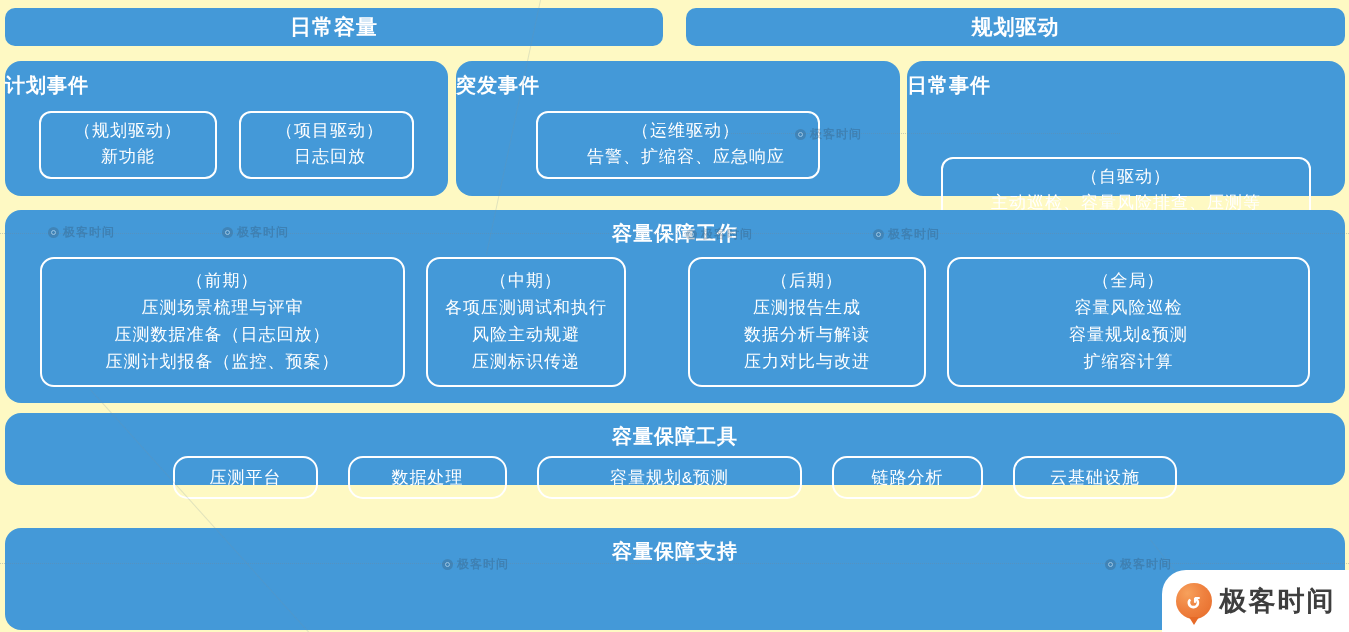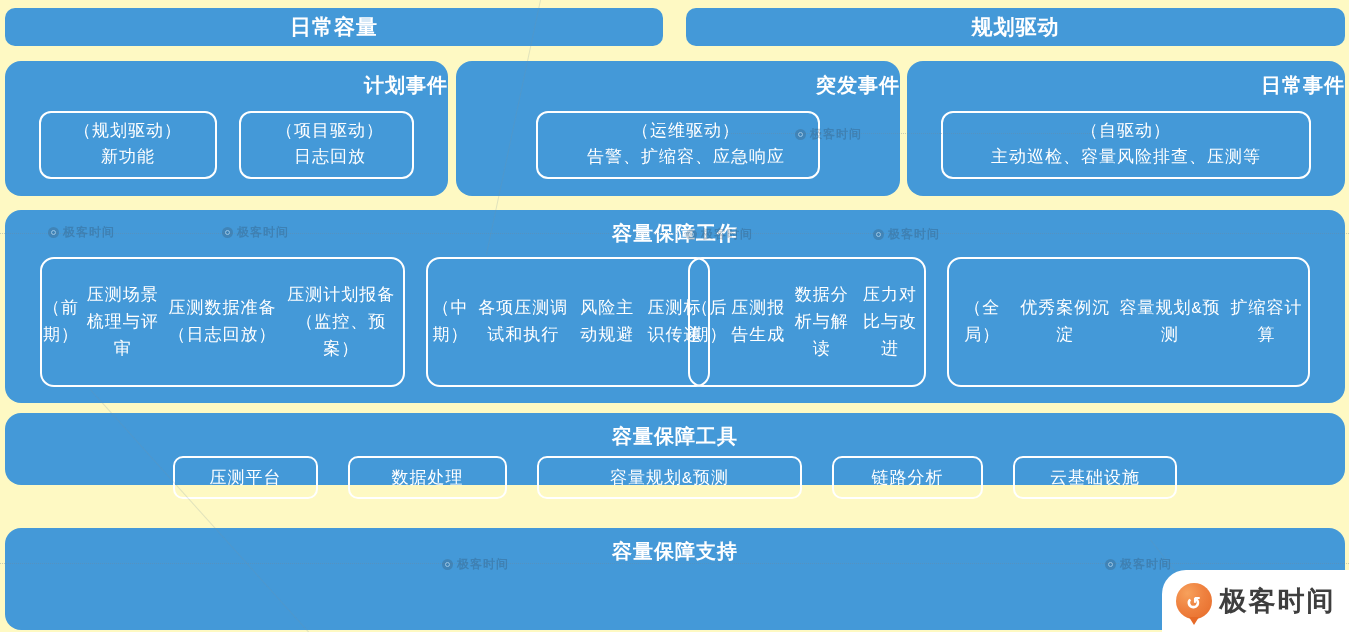--- a/index.html
+++ b/index.html
@@ -12,50 +12,50 @@
   .bar{height:38px;top:8px;border-radius:10px;display:flex;align-items:center;justify-content:center;
        font-size:21px;font-weight:700;letter-spacing:1px;}
   #bar-daily{left:5px;width:658px;}
   #bar-promo{left:686px;width:659px;}
 
   .group{top:61px;height:135px;border-radius:16px;}
   #group-planned{left:5px;width:443px;}
   #group-burst{left:456px;width:444px;}
   #group-routine{left:907px;width:438px;}
 
-  .group-title{padding-top:11px;text-align:right;font-size:20px;font-weight:700;letter-spacing:1px;}
+  .group-title{padding-top:11px;text-align:left;font-size:20px;font-weight:700;letter-spacing:1px;}
   .sub-row{position:absolute;top:50px;left:0;right:0;display:flex;justify-content:center;gap:22px;}
   .subbox{
     box-sizing:border-box;height:68px;border:2px solid #fff;border-radius:12px;
     display:flex;flex-direction:column;align-items:center;justify-content:center;
     font-size:17px;line-height:26px;text-align:center;letter-spacing:1px;
   }
-  .sb-w178{width:178px;} .sb-w175{width:175px;padding-left:7px;} .sb-w284{width:284px;padding-left:16px;} .sb-w370{width:370px;}
+  .sb-w178{width:178px;} .sb-w175{width:175px;padding-left:7px;} .sb-w284{width:284px;padding-left:16px;} .sb-w370{width:370px;margin-top:46px;}
 
   .panel{left:5px;width:1340px;border-radius:16px;}
   #panel-work{top:210px;height:193px;}
   #panel-tools{top:413px;height:72px;}
   #panel-support{top:528px;height:102px;}
   .panel-title{padding-top:10px;text-align:center;font-size:20px;font-weight:700;letter-spacing:1px;}
 
   .work-box{
     position:absolute;top:47px;height:130px;box-sizing:border-box;border:2px solid #fff;border-radius:14px;
-    display:flex;align-items:center;justify-content:center;
+    display:flex;flex-direction:column;align-items:center;justify-content:center;
     font-size:17px;line-height:27px;text-align:center;letter-spacing:1px;
   }
   #work-early{left:35px;width:365px;}
-  #work-mid{left:421px;width:284px;}
+  #work-mid{left:421px;width:200px;}
   #work-late{left:683px;width:238px;}
   #work-global{left:942px;width:363px;}
 
   .chip-row{position:absolute;left:0;right:0;display:flex;justify-content:center;}
   #panel-tools .chip-row{top:43px;gap:30px;}
   #panel-support .chip-row{top:49px;gap:35px;}
   .chip{
-    box-sizing:border-box;height:43px;border:2px solid #fff;border-radius:10px;
+    box-sizing:border-box;height:43px;border:2px solid #fff;border-radius:15px;
     display:flex;align-items:center;justify-content:center;font-size:17px;letter-spacing:1px;
   }
   #panel-tools .chip:nth-child(1){width:145px;}
   #panel-tools .chip:nth-child(2){width:159px;}
   #panel-tools .chip:nth-child(3){width:265px;}
   #panel-tools .chip:nth-child(4){width:151px;}
   #panel-tools .chip:nth-child(5){width:164px;}
   #panel-support .chip:nth-child(1){width:174px;}
   #panel-support .chip:nth-child(2){width:154px;}
   #panel-support .chip:nth-child(3){width:260px;}
@@ -148,21 +148,21 @@
       <span>压测标识传递</span>
     </div>
     <div class="work-box" id="work-late">
       <span>（后期）</span>
       <span>压测报告生成</span>
       <span>数据分析与解读</span>
       <span>压力对比与改进</span>
     </div>
     <div class="work-box" id="work-global">
       <span>（全局）</span>
-      <span>优秀案例沉淀</span>
+      <span>容量风险巡检</span>
       <span>容量规划&amp;预测</span>
       <span>扩缩容计算</span>
     </div>
   </div>
 
   <div class="blue panel" id="panel-tools">
     <div class="panel-title">容量保障工具</div>
     <div class="chip-row">
       <div class="chip">
           <span>压测平台</span>

